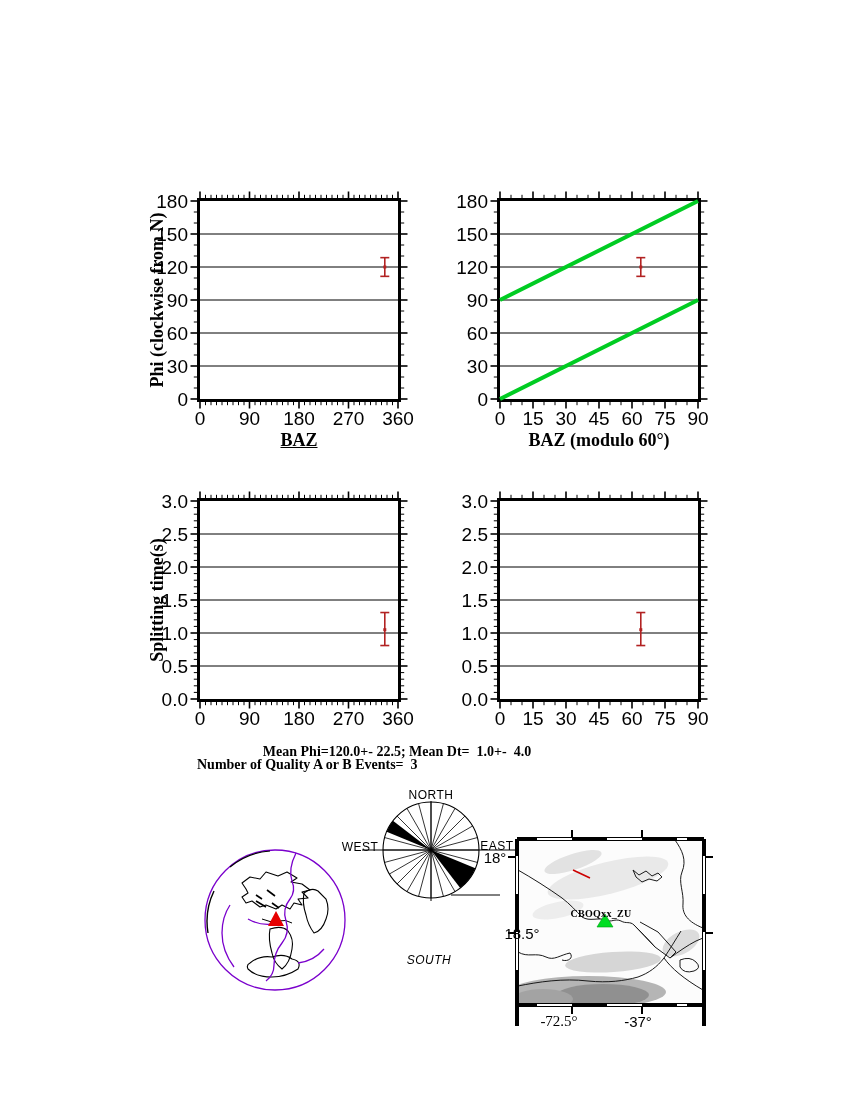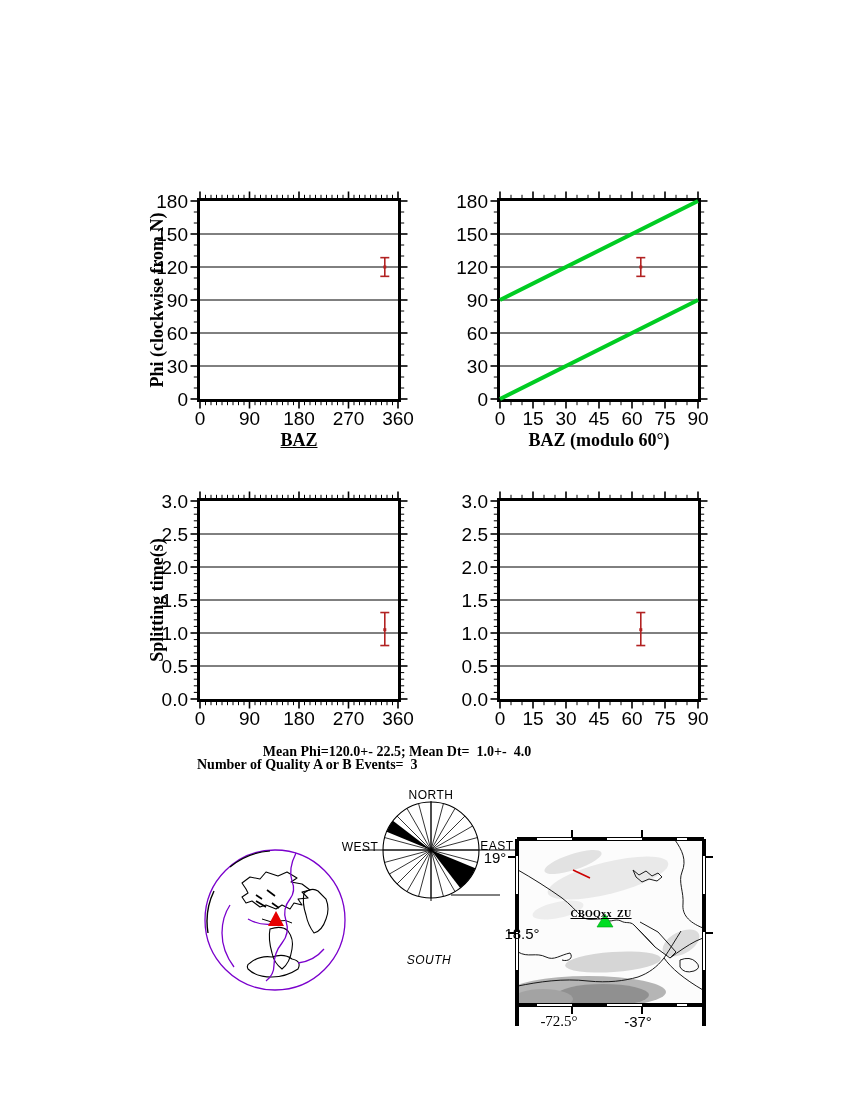--- a/index.html
+++ b/index.html
@@ -675,19 +675,19 @@
 
   <div class="map-tick" style="left:571px;top:830px;width:2px;height:7px;"></div>
   <div class="map-tick" style="left:641px;top:830px;width:2px;height:7px;"></div>
   <div class="map-tick" style="left:571px;top:1007px;width:2px;height:7px;"></div>
   <div class="map-tick" style="left:641px;top:1007px;width:2px;height:7px;"></div>
   <div class="map-tick" style="left:508px;top:856px;width:7px;height:2px;"></div>
   <div class="map-tick" style="left:508px;top:932px;width:7px;height:2px;"></div>
   <div class="map-tick" style="left:706px;top:856px;width:7px;height:2px;"></div>
   <div class="map-tick" style="left:706px;top:932px;width:7px;height:2px;"></div>
 
-  <span class="map-lab" style="left:495px;top:857px;">19°</span>
+  <span class="map-lab" style="left:495px;top:857px;">18°</span>
   <span class="map-lab" style="left:478px;top:933px;margin-left:44px;">18.5°</span>
   <span class="map-lab" style="left:559px;top:1021px;font-family:Liberation Serif, serif;">-72.5°</span>
   <span class="map-lab" style="left:638px;top:1021px;">-37°</span>
-  <span class="station-lab" style="left:601px;top:919px;text-decoration:underline;">CBOQxx_ZU</span>
+  <span class="station-lab" style="left:601px;top:919px;">CBOQxx_ZU</span>
 
 </div>
 
 </body></html>

